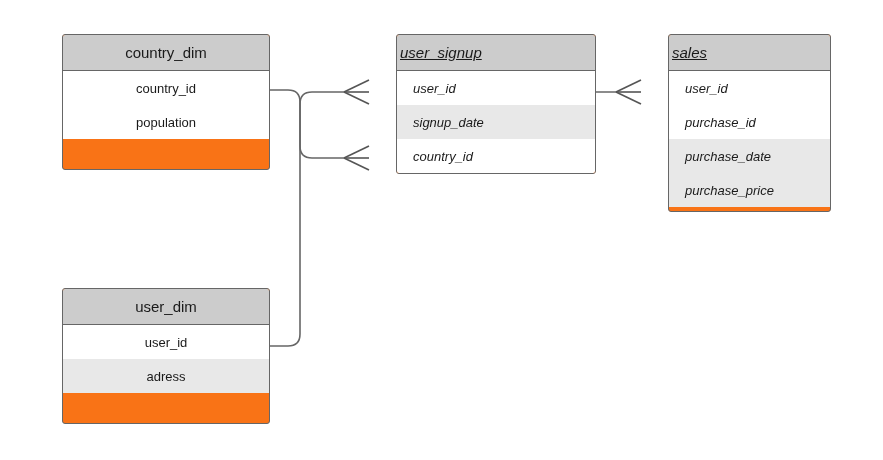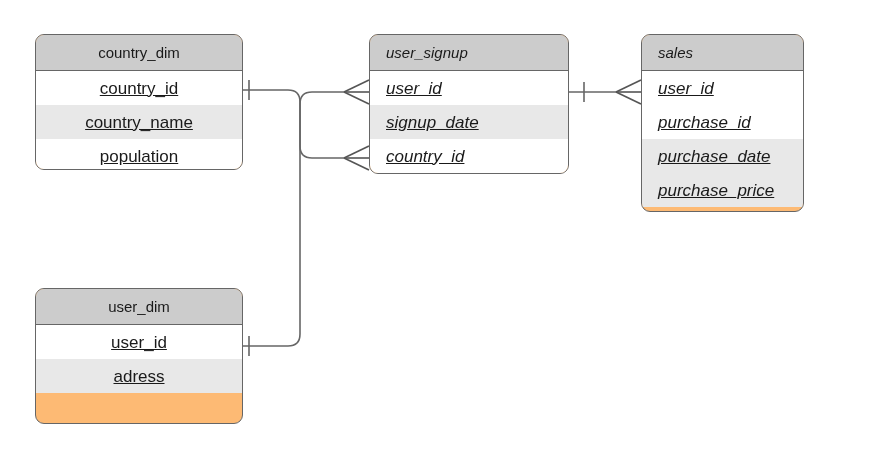--- a/index.html
+++ b/index.html
@@ -23,45 +23,45 @@
     left: 0;
     top: 0;
     width: 883px;
     height: 460px;
     pointer-events: none;
   }
   .entity {
     position: absolute;
     box-sizing: border-box;
     border: 1px solid #666666;
-    border-radius: 9px;
-    background: #fdba74;
+    border-radius: 3px;
+    background: #f97316;
     overflow: hidden;
     z-index: 2;
+    margin-left: 27px;
   }
   .entity-title {
     box-sizing: border-box;
     background: #cccccc;
     color: #1a1a1a;
     font-size: 15px;
     line-height: 1;
     height: 36px;
     display: flex;
     align-items: center;
     border-bottom: 1px solid #666666;
   }
   .entity-row {
     box-sizing: border-box;
     color: #1a1a1a;
-    font-size: 17px;
+    font-size: 13px;
     line-height: 1;
     height: 34px;
     display: flex;
     align-items: center;
-    text-decoration: underline;
   }
   .entity-row.odd {
     background: #ffffff;
   }
   .entity-row.even {
     background: #e8e8e8;
   }
   
   .center .entity-title,
   .center .entity-row {
@@ -69,21 +69,22 @@
     text-align: center;
   }
   
   .italic .entity-title,
   .italic .entity-row {
     justify-content: flex-start;
     font-style: italic;
     padding-left: 16px;
   }
   .italic .entity-title {
-    padding-left: 16px;
+    padding-left: 3px;
+    text-decoration: underline;
   }
 </style>
 </head>
 <body>
 
 <div id="canvas">
 
   <svg id="connectors" viewBox="0 0 883 460" width="883" height="460">
 
     <g>
@@ -114,21 +115,20 @@
         <line x1="616" y1="92" x2="641" y2="92" stroke="#555555" stroke-width="1.6"></line>
         <line x1="616" y1="92" x2="641" y2="104" stroke="#555555" stroke-width="1.6"></line>
       </g>
     </g>
 
   </svg>
 
   <div class="entity center" style="left:35px; top:34px; width:208px; height:136px;">
     <div class="entity-title">country_dim</div>
     <div class="entity-row odd">country_id</div>
-    <div class="entity-row even">country_name</div>
     <div class="entity-row odd">population</div>
   </div>
 
   <div class="entity italic" style="left:369px; top:34px; width:200px; height:140px;">
     <div class="entity-title">user_signup</div>
     <div class="entity-row odd">user_id</div>
     <div class="entity-row even">signup_date</div>
     <div class="entity-row odd">country_id</div>
   </div>
 

